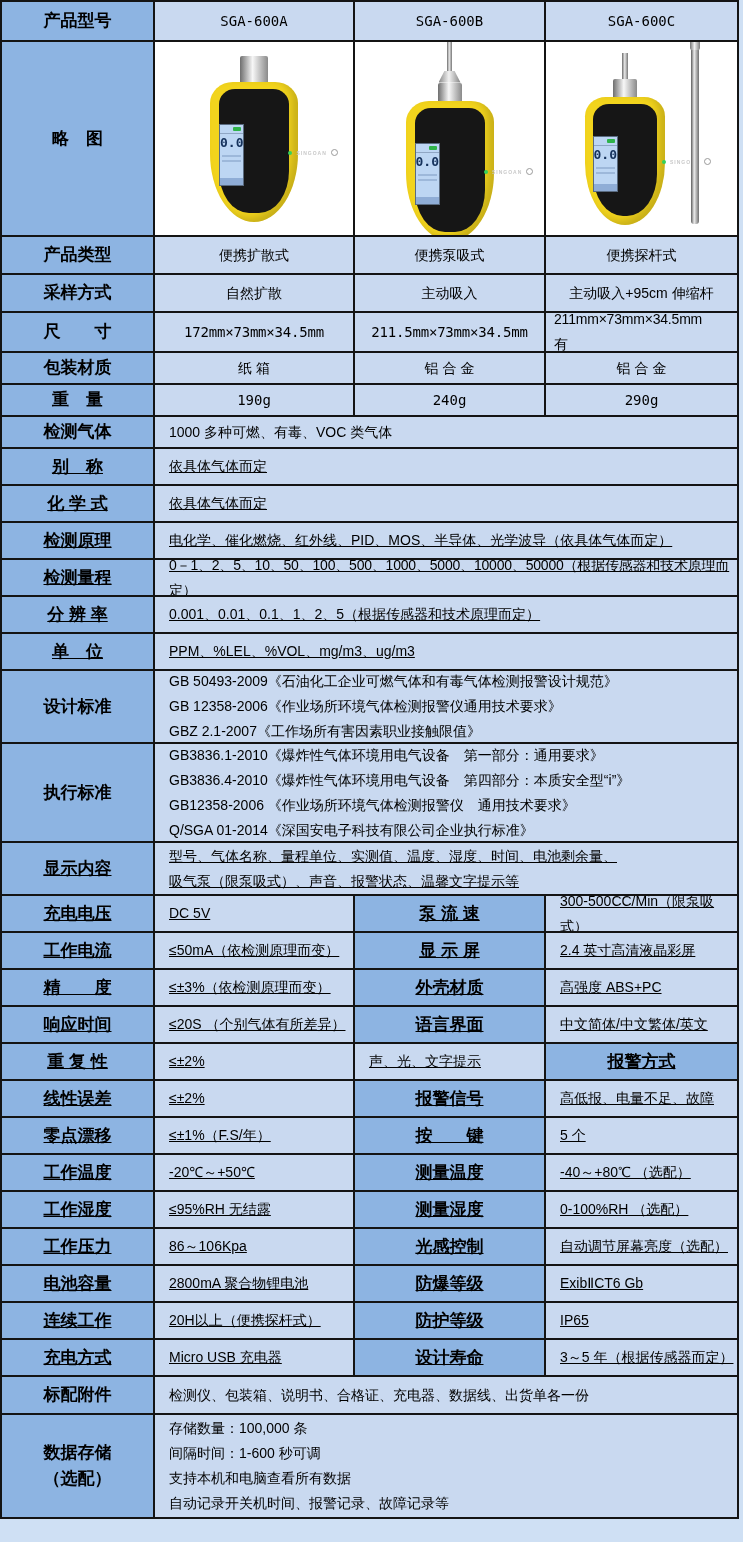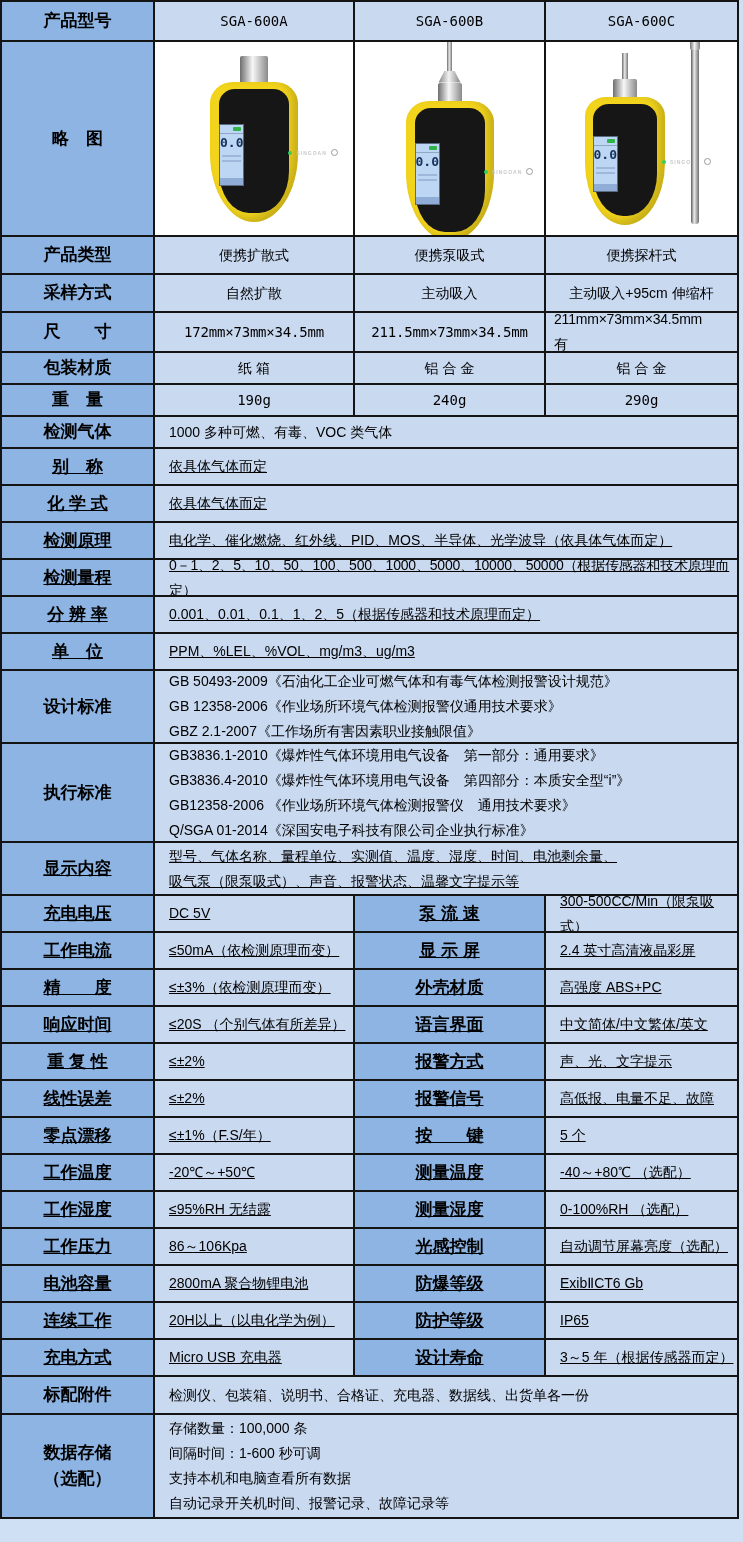--- a/index.html
+++ b/index.html
@@ -322,22 +322,22 @@
   </div>
   <div class="row r4 h37">
     <div class="cell label">响应时间</div>
     <div class="cell value">≤20S （个别气体有所差异）</div>
     <div class="cell label">语言界面</div>
     <div class="cell value">中文简体/中文繁体/英文</div>
   </div>
   <div class="row r4 h37">
     <div class="cell label">重 复 性</div>
     <div class="cell value">≤±2%</div>
+    <div class="cell value">声、光、文字提示</div>
     <div class="cell label">报警方式</div>
-    <div class="cell value">声、光、文字提示</div>
   </div>
   <div class="row r4 h37">
     <div class="cell label">线性误差</div>
     <div class="cell value">≤±2%</div>
     <div class="cell label">报警信号</div>
     <div class="cell value">高低报、电量不足、故障</div>
   </div>
   <div class="row r4 h37">
     <div class="cell label">零点漂移</div>
     <div class="cell value">≤±1%（F.S/年）</div>
@@ -363,21 +363,21 @@
     <div class="cell value">自动调节屏幕亮度（选配）</div>
   </div>
   <div class="row r4 h37">
     <div class="cell label">电池容量</div>
     <div class="cell value">2800mA 聚合物锂电池</div>
     <div class="cell label">防爆等级</div>
     <div class="cell value">ExibⅡCT6 Gb</div>
   </div>
   <div class="row r4 h37">
     <div class="cell label">连续工作</div>
-    <div class="cell value">20H以上（以电化学为例）</div>
+    <div class="cell value">20H以上（便携探杆式）</div>
     <div class="cell label">防护等级</div>
     <div class="cell value">IP65</div>
   </div>
   <div class="row r4 h37">
     <div class="cell label">充电方式</div>
     <div class="cell value">Micro USB 充电器</div>
     <div class="cell label">设计寿命</div>
     <div class="cell value">3～5 年（根据传感器而定）</div>
   </div>
 

